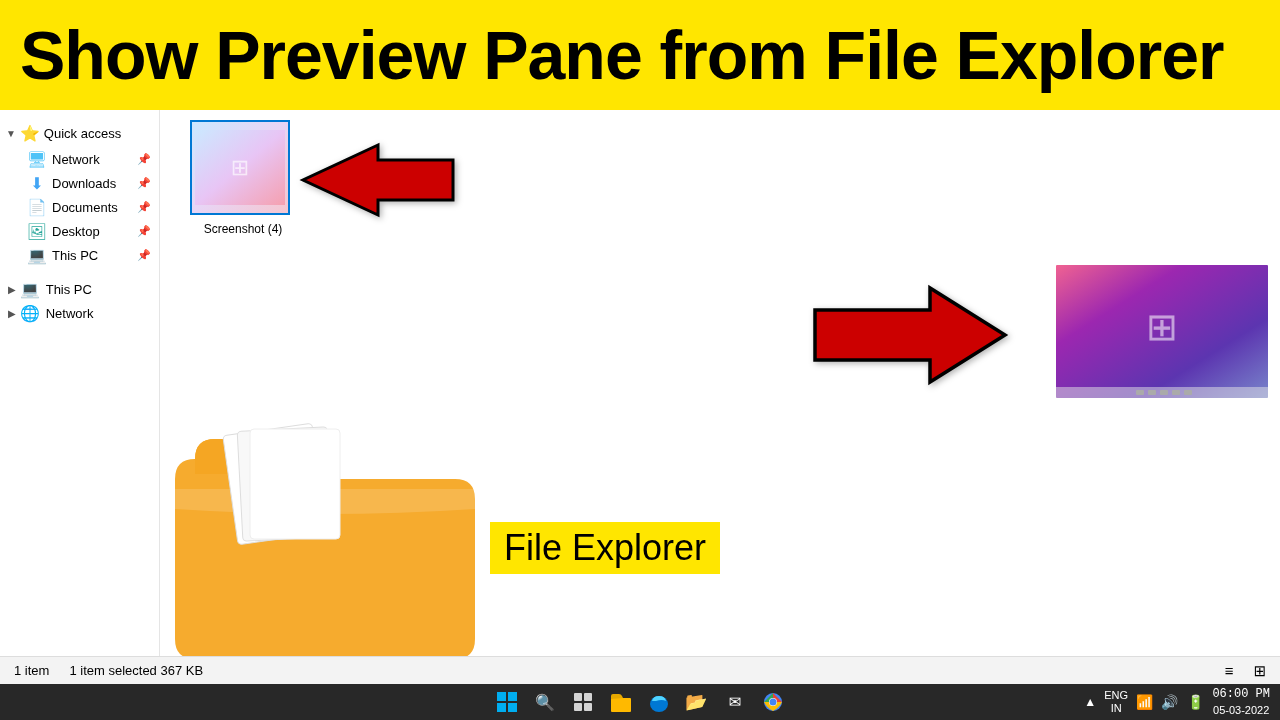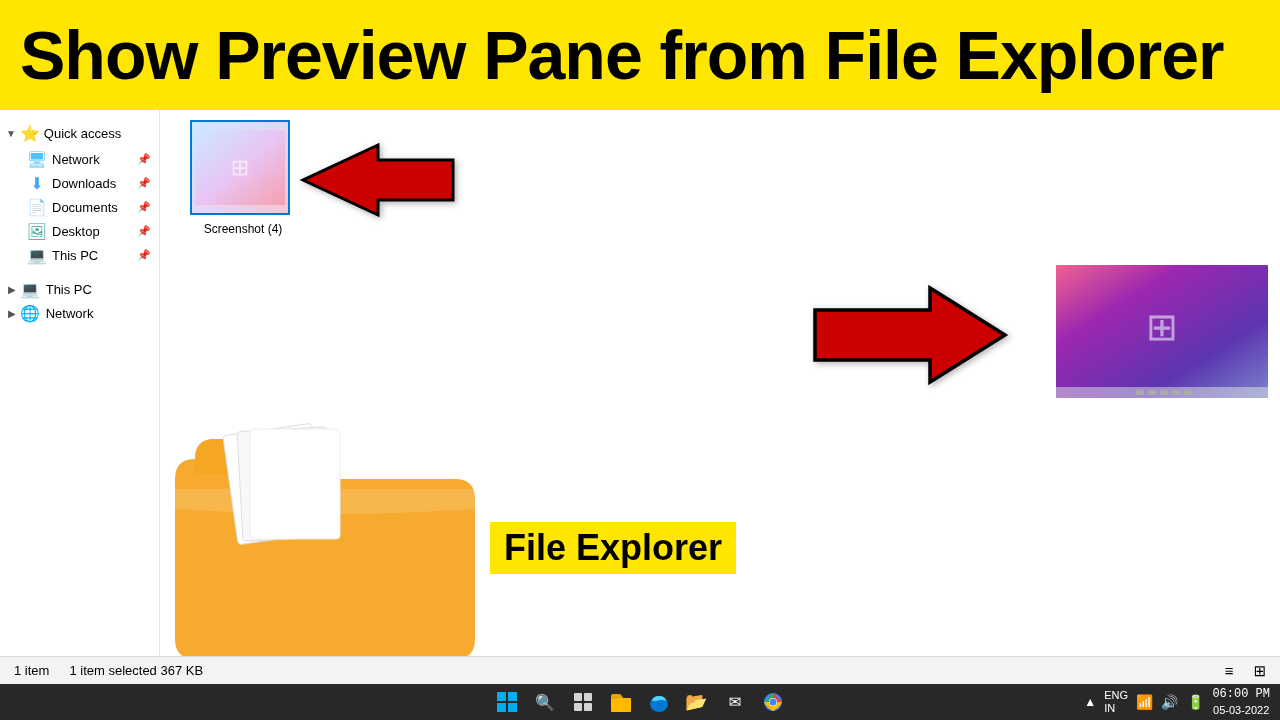--- a/index.html
+++ b/index.html
@@ -205,21 +205,21 @@
 
         <path d="M10,110 L310,110 L310,130 Q160,140 10,130 Z" fill="rgba(255,255,255,0.15)"></path>
 
         <rect x="65" y="50" width="90" height="110" rx="4" fill="#fff" stroke="#ddd" stroke-width="1" transform="rotate(-8,110,105)"></rect>
         <rect x="75" y="50" width="90" height="110" rx="4" fill="#f8f8f8" stroke="#ddd" stroke-width="1" transform="rotate(-3,120,105)"></rect>
         <rect x="85" y="50" width="90" height="110" rx="4" fill="#fff" stroke="#eee" stroke-width="1"></rect>
       </svg>
     </div>
 
     <div style="position:absolute;bottom:110px;left:330px;background:#FFE600;padding:5px 14px;">
-      <span style="font-size:36px;font-weight:700;color:#000;">File Explorer</span>
+      <span style="font-size:36px;font-weight:400;color:#000;">File Explorer</span>
     </div>
 
     <div style="position:absolute;right:270px;top:170px;">
       <svg width="200" height="110" class="arrow-svg">
 
         <polygon points="5,30 120,30 120,8 195,55 120,102 120,80 5,80" fill="#cc0000" stroke="#000" stroke-width="3.5"></polygon>
       </svg>
     </div>
 
     <div style="position:absolute;right:12px;top:155px;">
@@ -309,21 +309,21 @@
         <path d="M10,1 L1,10 L6,10 A4,4 0 0,1 10,6 Z" fill="#34a853"></path>
         <path d="M19,10 L14,10 A4,4 0 0,1 6,10 L1,10 Q4,16 10,19 Q16,16 19,10 Z" fill="#fbbc05"></path>
       </svg>
     </div>
   </div>
 
   <div style="display:flex;align-items:center;gap:8px;color:#fff;font-size:11px;">
 
     <span style="font-size:12px;cursor:pointer;">▲</span>
 
-    <span style="font-size:11px;line-height:1.2;text-align:left;">
+    <span style="font-size:11px;line-height:1.2;text-align:center;">
       <span>ENG</span><br>
       <span>IN</span>
     </span>
 
     <span style="font-size:14px;cursor:pointer;">📶</span>
 
     <span style="font-size:14px;cursor:pointer;">🔊</span>
 
     <span style="font-size:14px;cursor:pointer;">🔋</span>
 

